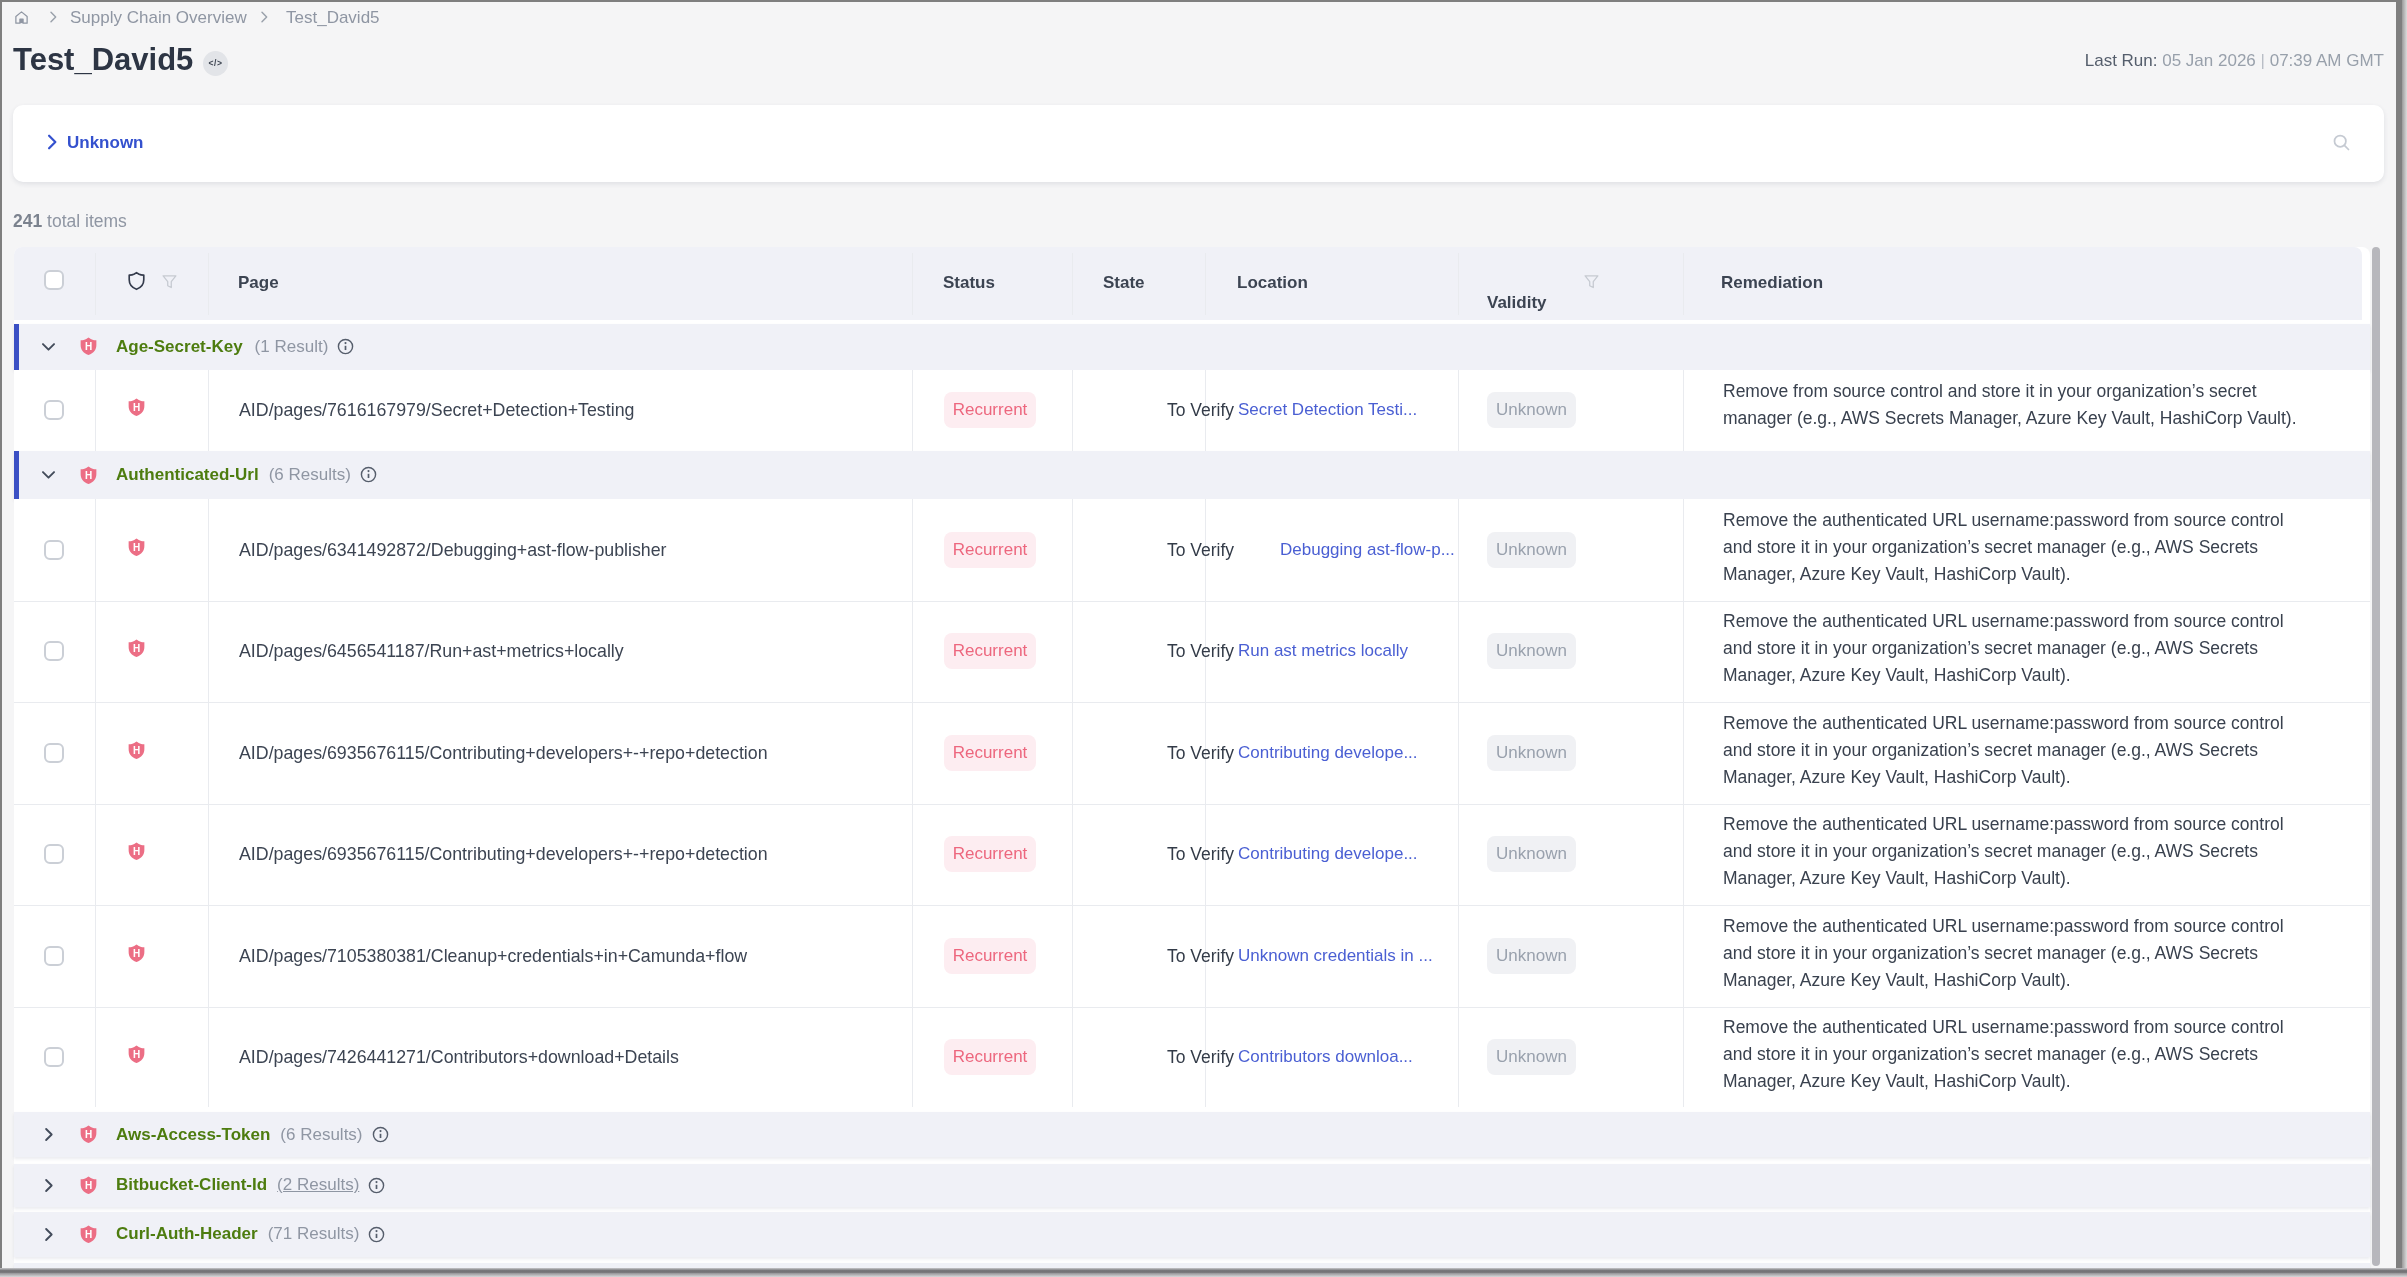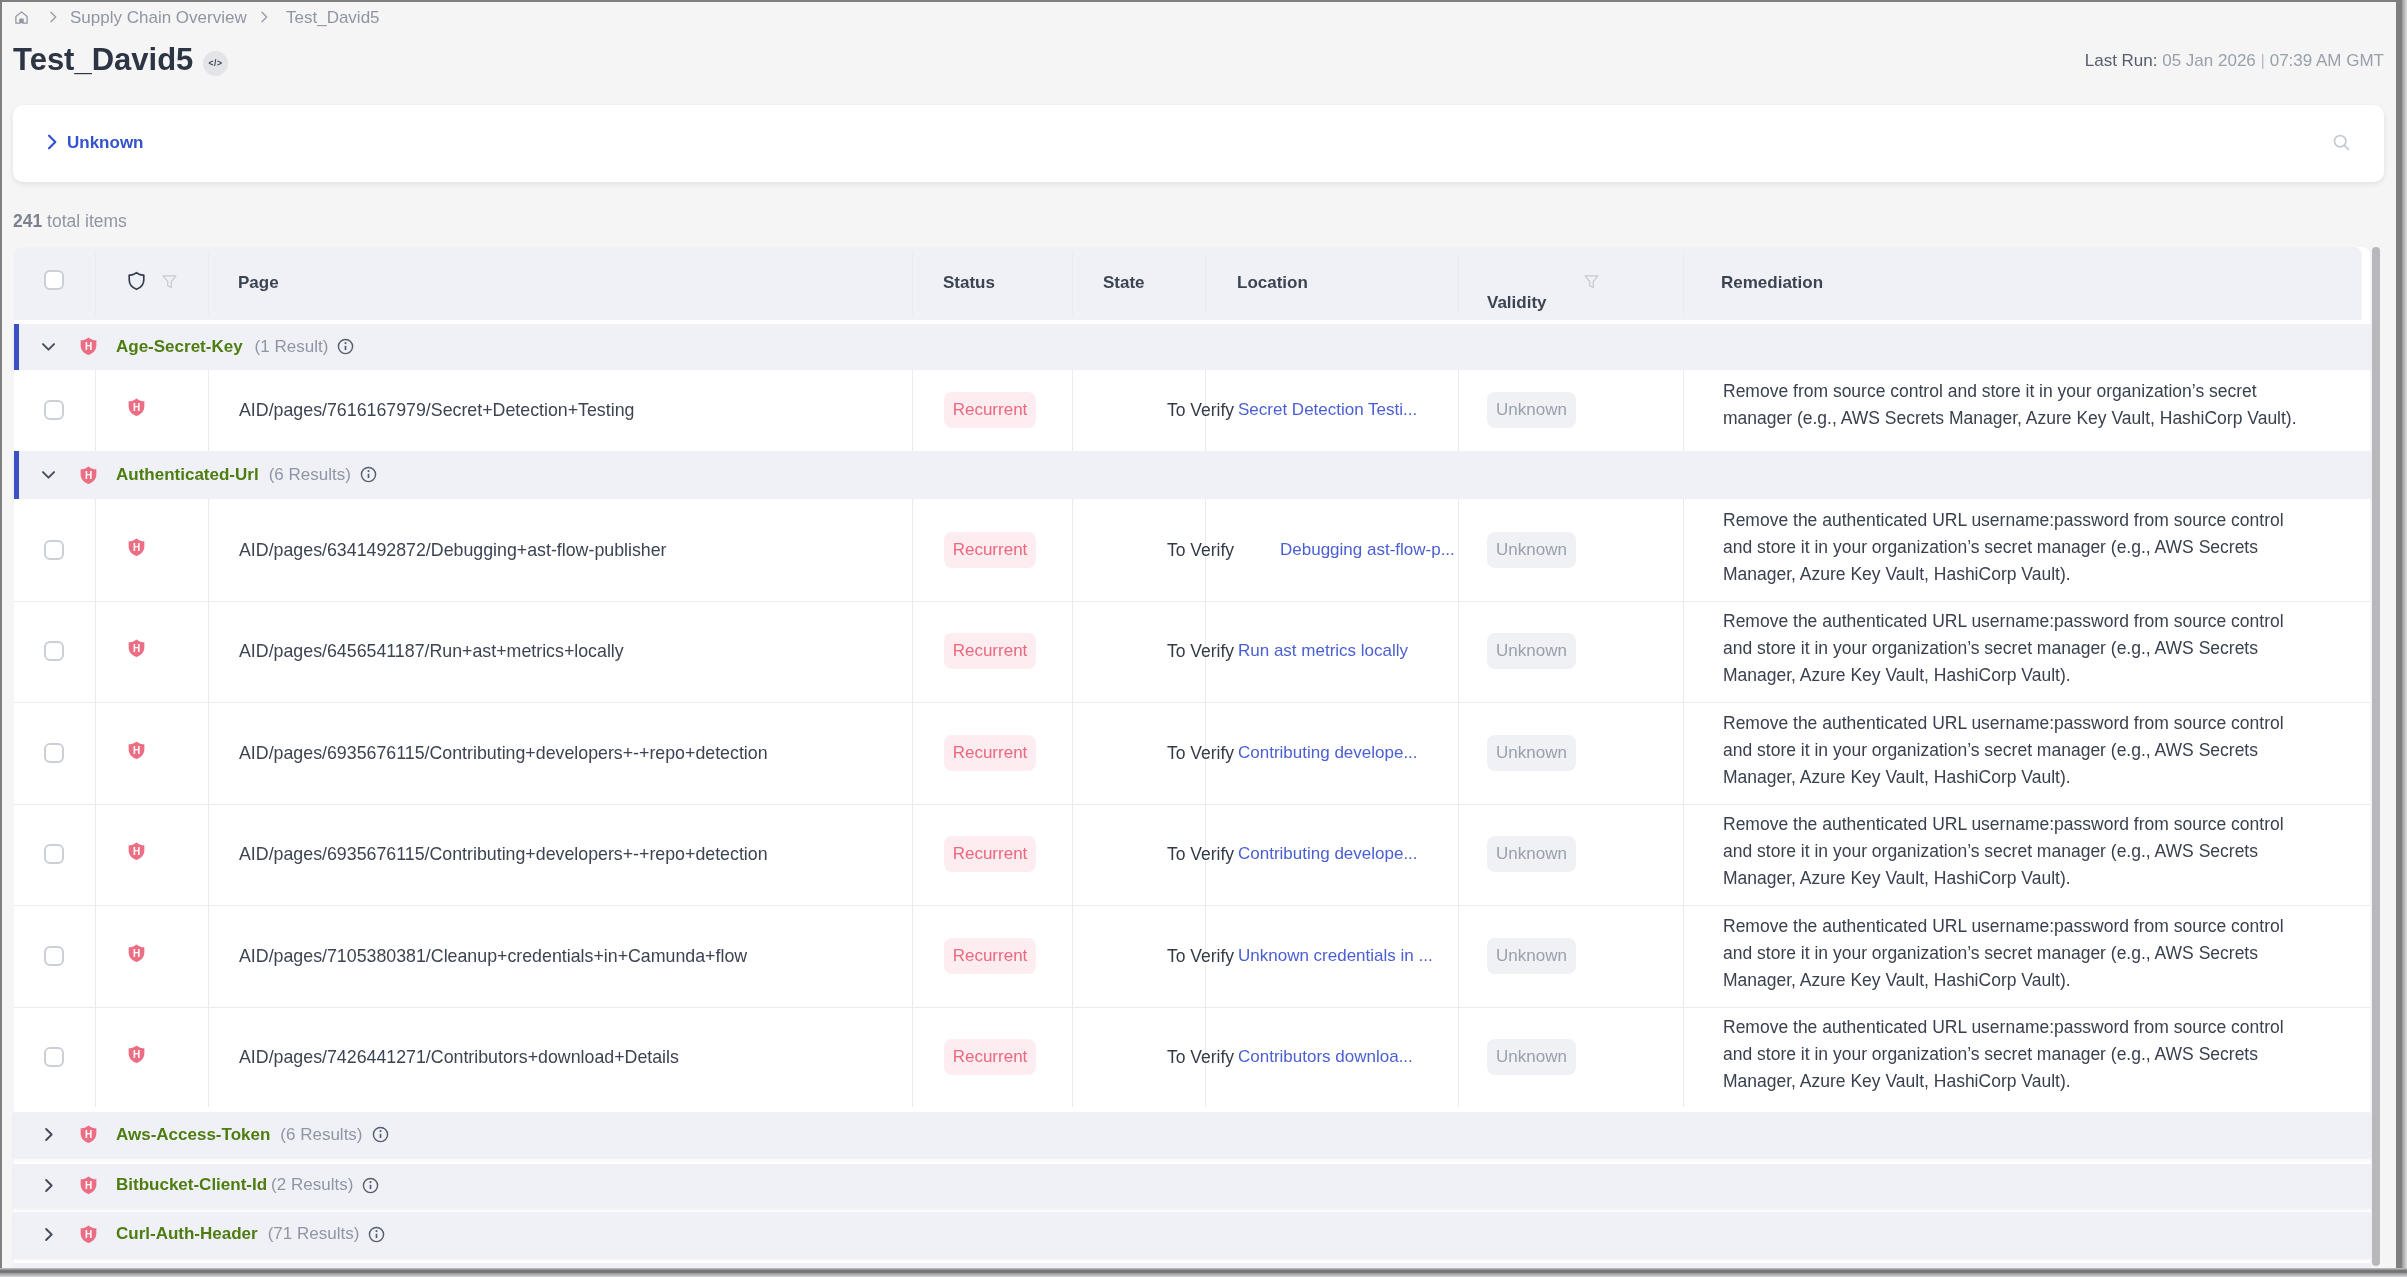--- a/index.html
+++ b/index.html
@@ -275,21 +275,21 @@
 <div class="grp" style="top:1163.5px;height:43px;"></div>
 <svg class="abs" style="left:39px;top:1175.5px" width="19" height="19" viewBox="0 0 24 24">
       <path d="M9 5 L16 12 L9 19" fill="none" stroke="#434c5b" stroke-width="2.4" stroke-linecap="round" stroke-linejoin="round"></path>
     </svg>
 <svg class="abs" style="left:78.6px;top:1175.8px" width="19" height="18.5" viewBox="0 0 24 24">
       <path d="M12 0.6 L15 2.5 C17 3.6 19.7 4.2 22.2 4.1 L22.2 10.5 C22.2 16.5 19 21 12 23.4 C5 21 1.8 16.5 1.8 10.5 L1.8 4.1 C4.3 4.2 7 3.6 9 2.5 Z" fill="#ec6e85"></path>
       <text x="12" y="16.6" font-size="13" font-weight="bold" fill="#fff" text-anchor="middle" font-family="Liberation Sans,sans-serif">H</text>
     </svg>
 <div class="abs" style="left:116px;top:1173.0px;height:24px;display:flex;align-items:center;">
       <span class="gtitle">Bitbucket-Client-Id</span>
-      <span class="gcount" style="margin-left:4px;">(2 Results)</span>
+      <span class="gcount" style="margin-left:10px;text-decoration:underline;">(2 Results)</span>
       <svg width="17" height="17" viewBox="0 0 24 24" style="flex:0 0 auto;margin-left:9px;">
         <circle cx="12" cy="12" r="10" fill="none" stroke="#555d6b" stroke-width="2"></circle>
         <line x1="12" y1="11" x2="12" y2="17" stroke="#555d6b" stroke-width="2.4"></line>
         <circle cx="12" cy="7.2" r="1.5" fill="#555d6b"></circle>
       </svg>
     </div>
 <div class="grp" style="top:1211.5px;height:45px;"></div>
 <svg class="abs" style="left:39px;top:1224.5px" width="19" height="19" viewBox="0 0 24 24">
       <path d="M9 5 L16 12 L9 19" fill="none" stroke="#434c5b" stroke-width="2.4" stroke-linecap="round" stroke-linejoin="round"></path>
     </svg>

